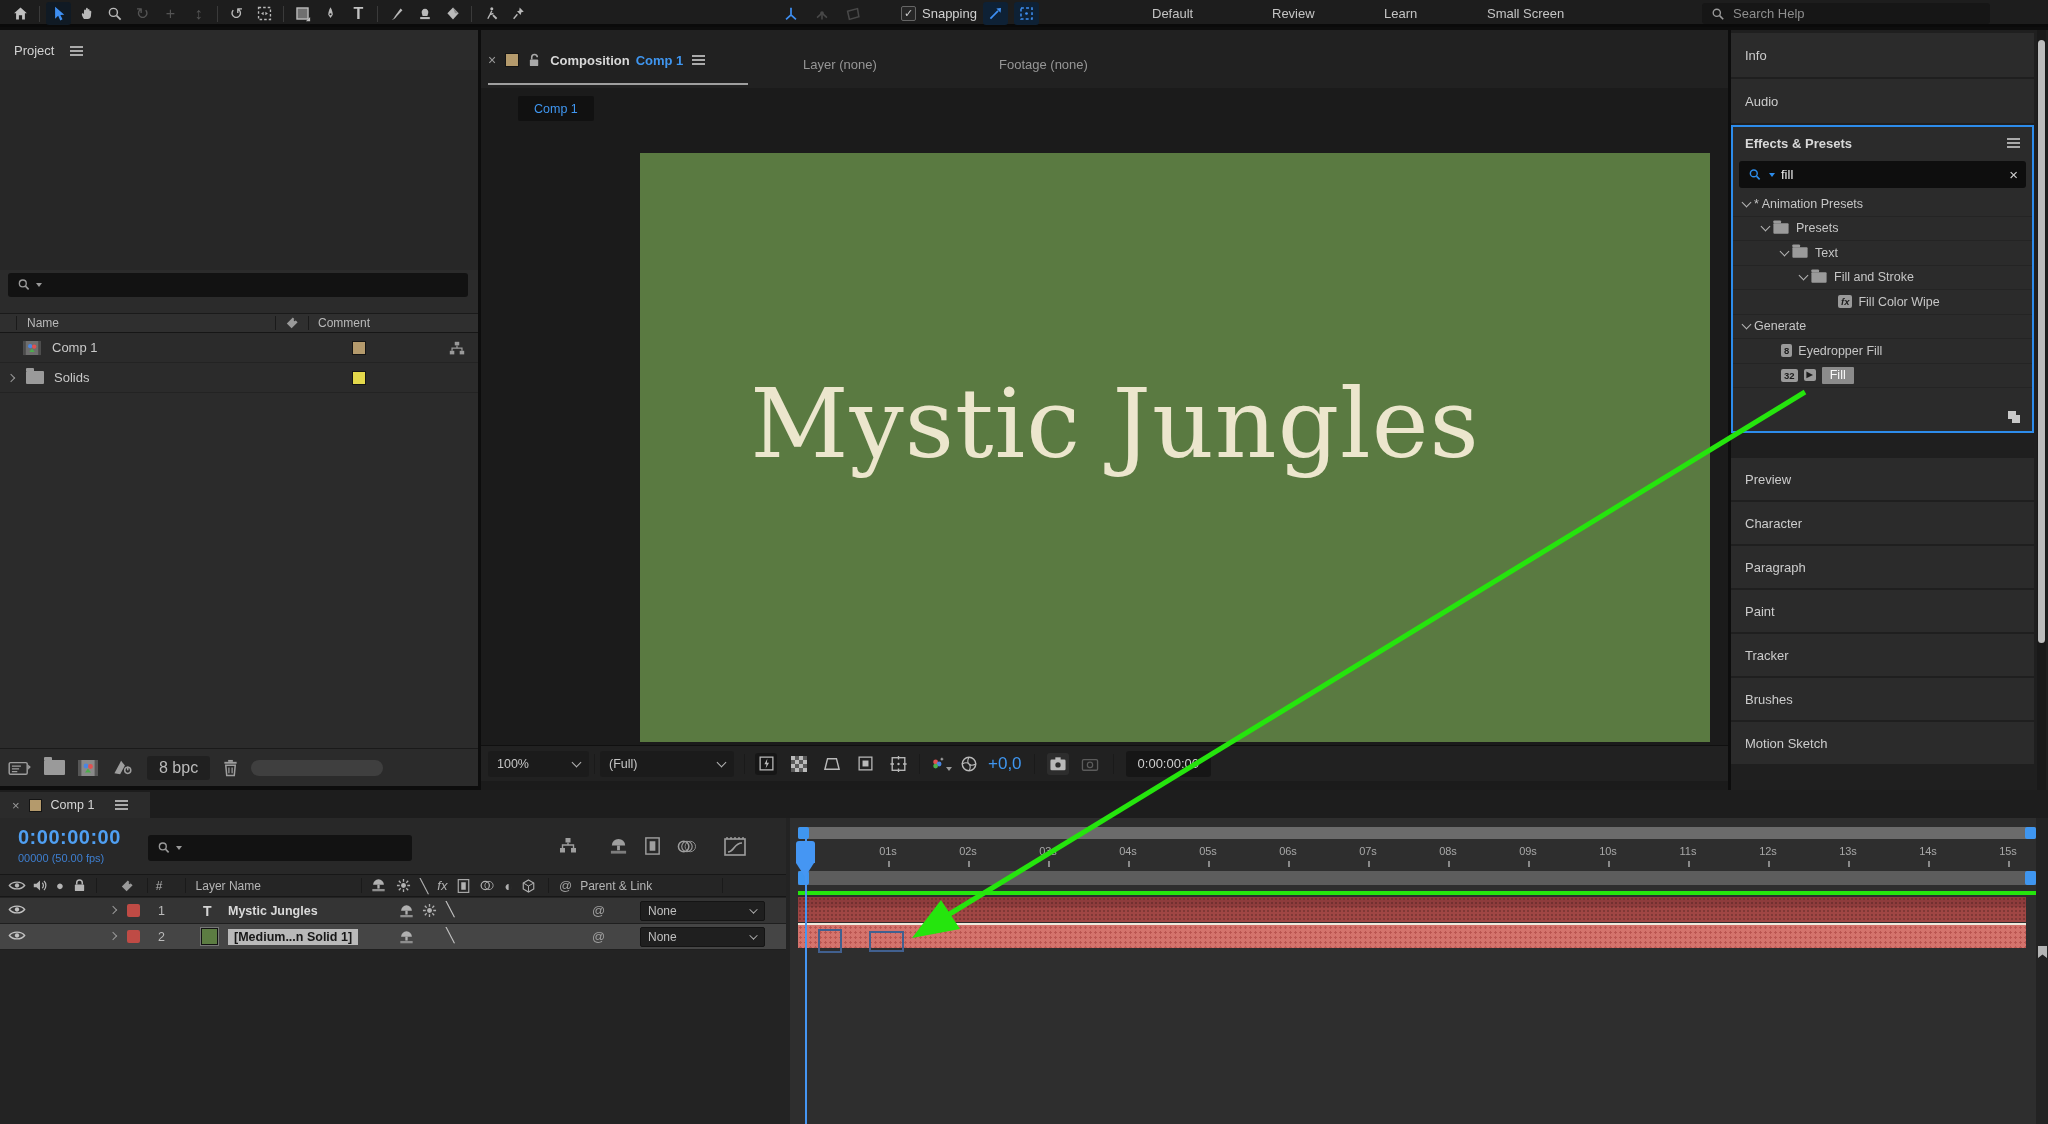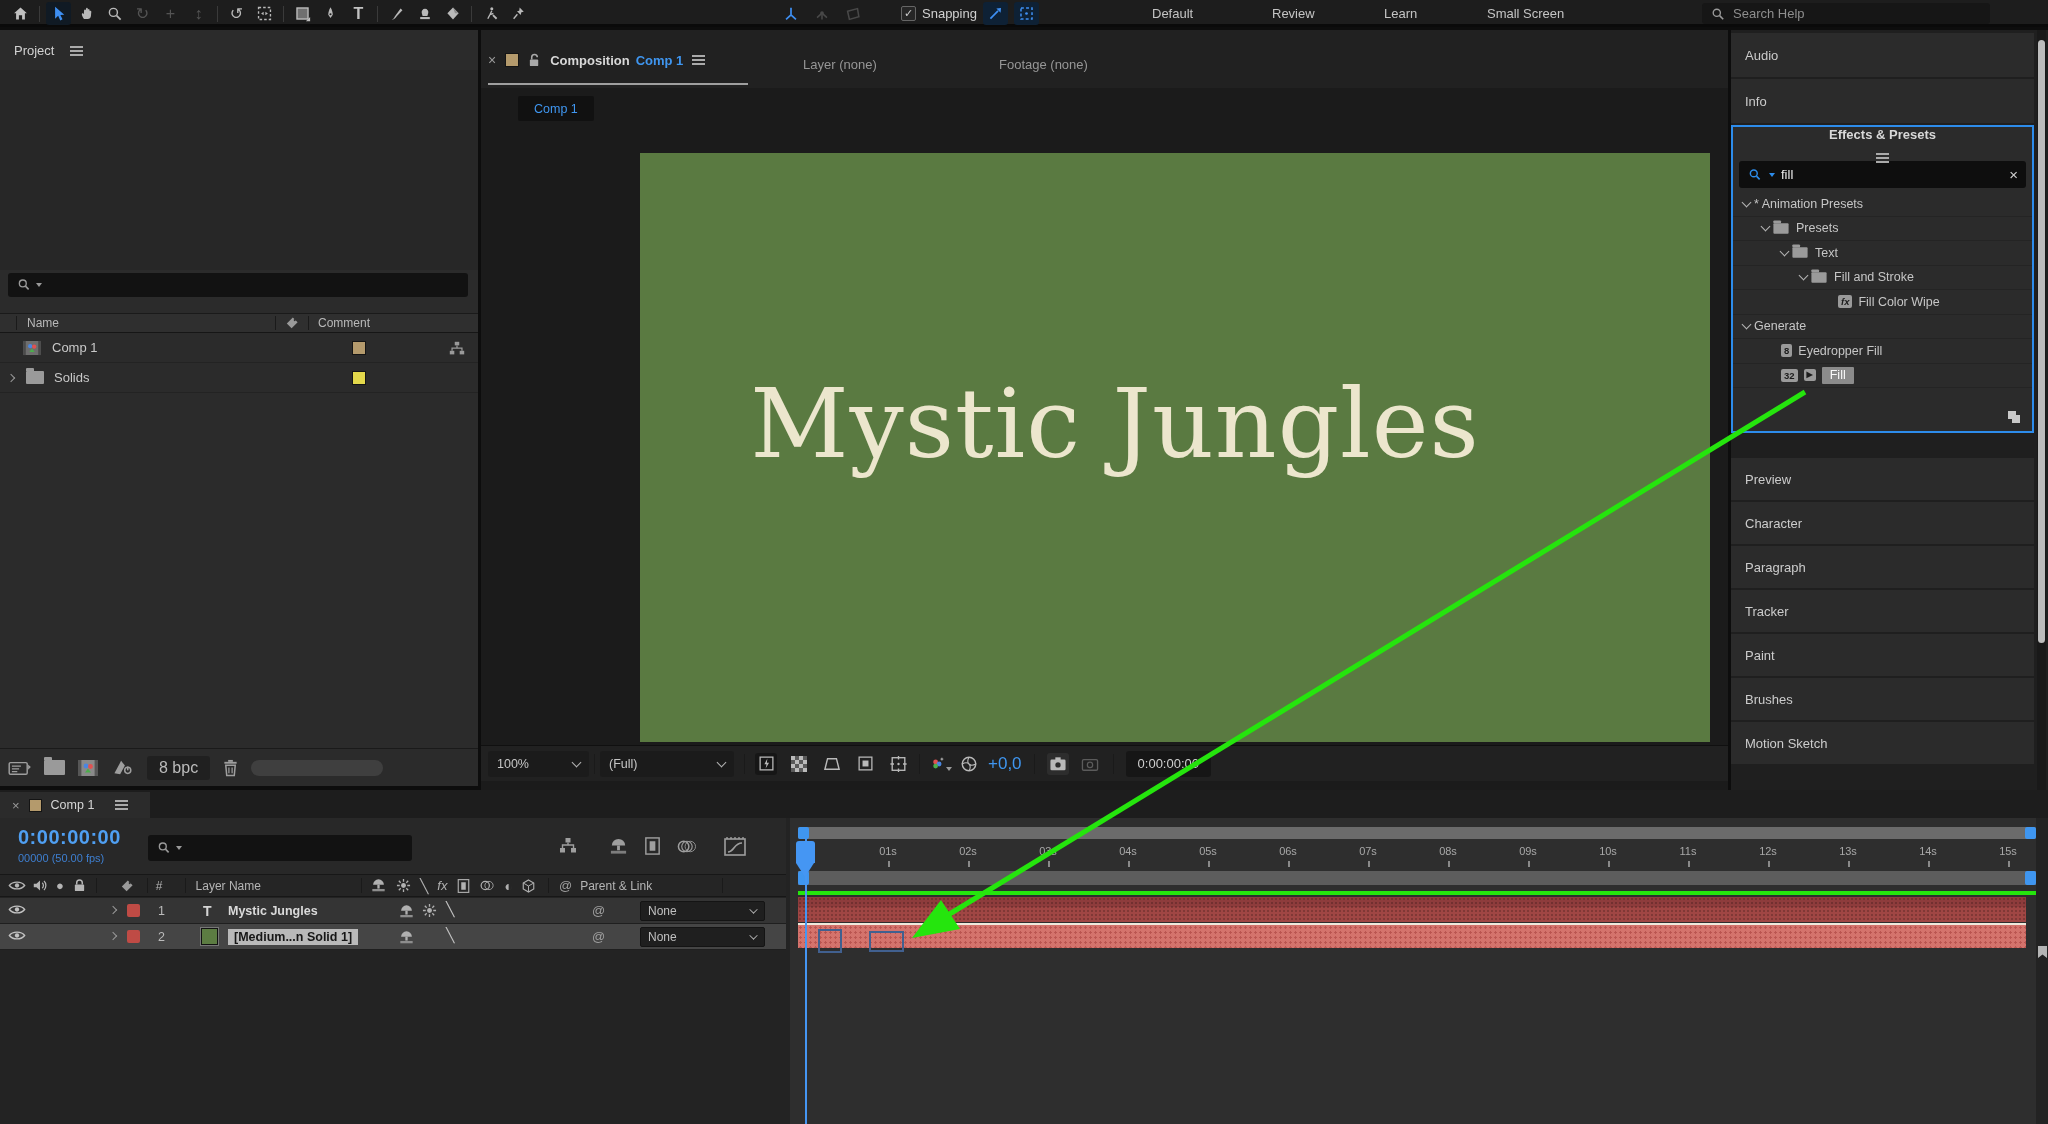--- a/index.html
+++ b/index.html
@@ -72,21 +72,21 @@
                  font-family:"DejaVu Serif", serif; font-size:96px; letter-spacing:1px; }
   .cp-footer { left:0; top:715px; width:1247px; height:36px; background:#212121; border-top:1px solid #101010; display:flex; align-items:center; }
   .dd { background:#1b1b1b; border-radius:3px; height:26px; display:flex; align-items:center; justify-content:space-between; padding:0 9px; color:#c6c6c6; font-size:12.5px; }
   .cp-ico { width:22px; height:22px; display:flex; align-items:center; justify-content:center; }
   .tc-box { background:#161616; border-radius:3px; height:26px; display:flex; align-items:center; padding:0 12px; color:#cfcfcf; font-size:13px; }
 
   
   #sidebar { left:1731px; top:30px; width:317px; height:760px; background:#1f1f1f; }
   .side-row { width:303px; height:44px; background:#2b2b2b; margin-bottom:2px; display:flex; align-items:center; padding-left:14px; font-size:13px; color:#cccccc; }
   .efx { left:0; top:95px; width:303px; height:308px; background:#2b2b2b; border:2px solid #2d8ceb; }
-  .efx-head { height:32px; display:flex; align-items:center; justify-content:space-between; padding:0 12px 0 12px;flex-direction:column; }
+  .efx-head { height:32px; display:flex; align-items:center; justify-content:space-between; padding:0 12px 0 12px; }
   .efx-title { font-size:13px; font-weight:bold; color:#d8d8d8; }
   .efx-search { margin:2px 6px; height:27px; background:#0e0e0e; border-radius:3px; display:flex; align-items:center; padding:0 8px; gap:6px; }
   .efx-search input { flex:1; background:transparent; border:none; outline:none; color:#eee; font-size:13px; font-family:inherit; }
   .efx-x { color:#d0d0d0; font-size:15px; }
   .tree { margin-top:4px; }
   .tree-row { height:24.5px; display:flex; align-items:center; border-bottom:1px solid #242424; padding-left:6px; font-size:12.5px; color:#c6c6c6; }
   .tree-gap { height:100%; flex:0 0 auto; }
   .chip { background:#9a9a9a; color:#1c1c1c; border-radius:2px; font-size:9.5px; font-weight:bold; padding:1px 3px; margin-right:6px; line-height:1.2; }
   .chip.fx { font-style:italic; }
   .sel-label { background:#8b8b8b; color:#fafafa; padding:1.5px 8px; border-radius:1px; }
@@ -467,25 +467,25 @@
     <div class="tc-box">
       <span>0:00:00:00</span>
     </div>
   </div>
 </div>
 
 <div class="abs" id="sidebar">
   <div style="padding-top:3px;">
 
       <div class="side-row">
+        <span>Info</span>
+      </div>
+
+      <div class="side-row">
         <span>Audio</span>
-      </div>
-
-      <div class="side-row">
-        <span>Info</span>
       </div>
 
   </div>
 
   <div class="abs efx">
     <div class="efx-head">
       <span class="efx-title">Effects &amp; Presets</span>
       <div class="hamb"></div>
     </div>
     <div class="efx-search">
@@ -578,25 +578,25 @@
 
       <div class="side-row" style="height:42px;">
         <span>Character</span>
       </div>
 
       <div class="side-row" style="height:42px;">
         <span>Paragraph</span>
       </div>
 
       <div class="side-row" style="height:42px;">
+        <span>Paint</span>
+      </div>
+
+      <div class="side-row" style="height:42px;">
         <span>Tracker</span>
-      </div>
-
-      <div class="side-row" style="height:42px;">
-        <span>Paint</span>
       </div>
 
       <div class="side-row" style="height:42px;">
         <span>Brushes</span>
       </div>
 
       <div class="side-row" style="height:42px;">
         <span>Motion Sketch</span>
       </div>
 

